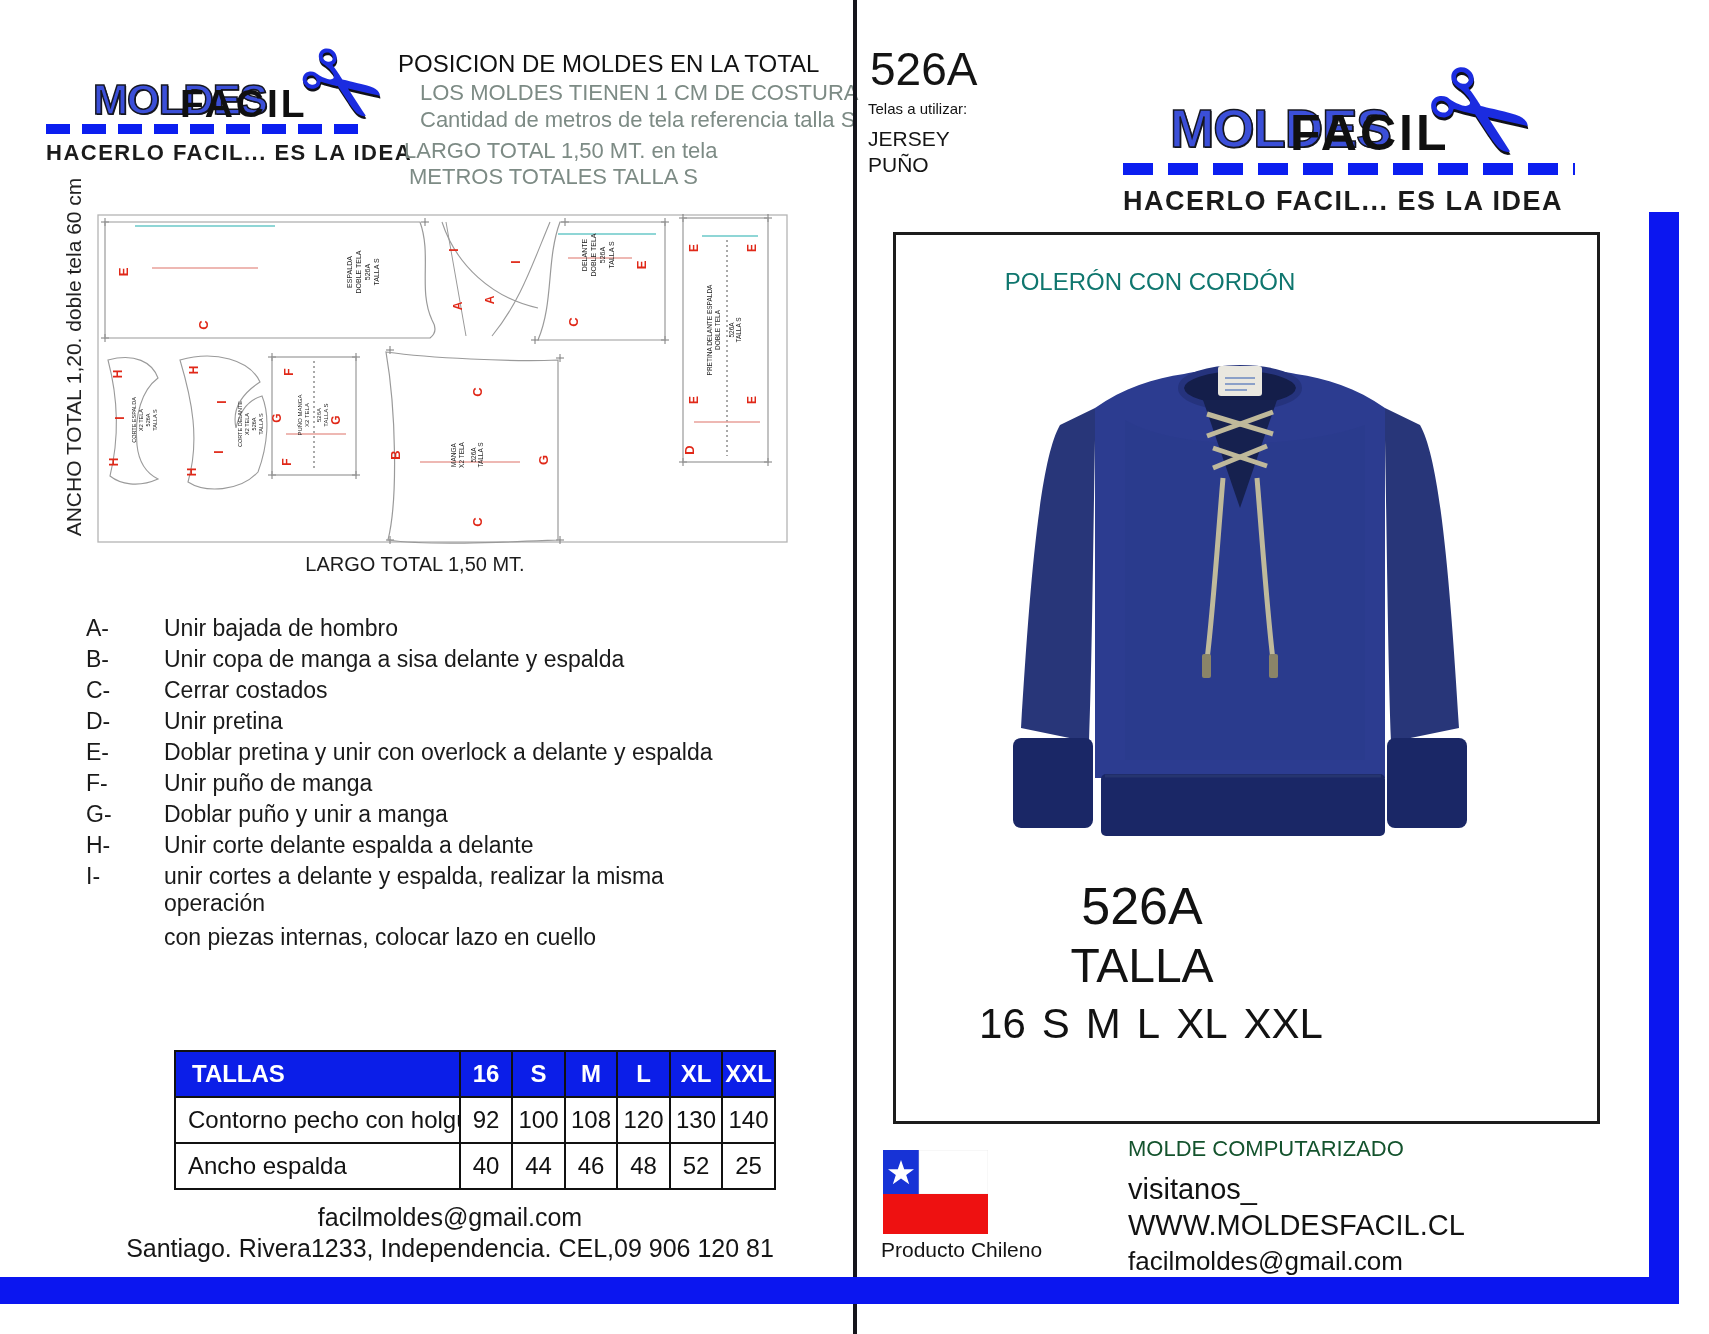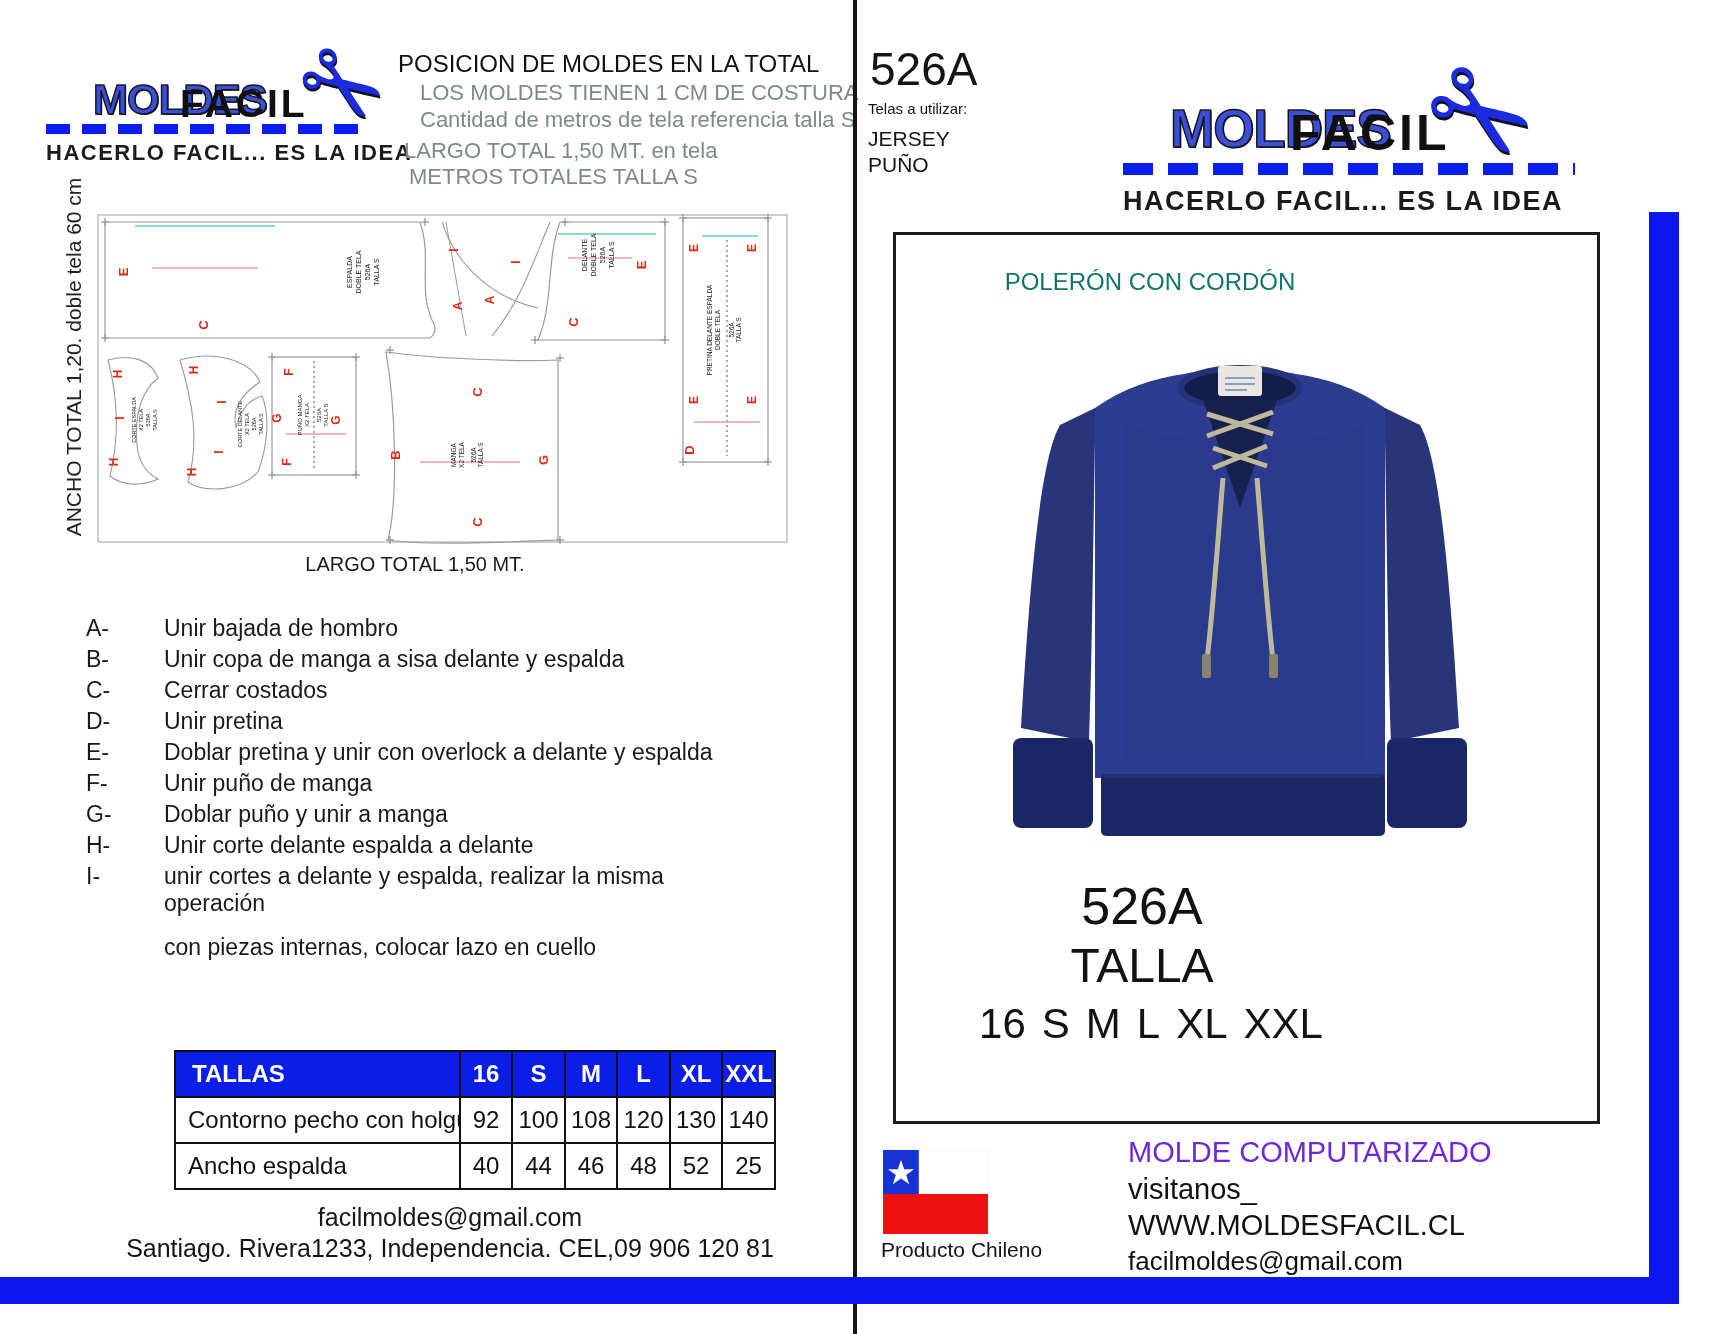--- a/index.html
+++ b/index.html
@@ -195,21 +195,21 @@
     <span>Doblar puño y unir a manga</span>
     </div>
   <div class="instr-row" style="top:832px;">
     <span class="instr-letter">H-</span>
     <span>Unir corte delante espalda a delante</span>
     </div>
   <div class="instr-row" style="top:863px;">
     <span class="instr-letter">I-</span>
     <span>
       <span style="display:block;">unir cortes a delante y espalda, realizar la misma operación</span>
-      <span style="display:block;margin-top:17px;">con piezas internas, colocar lazo en cuello</span>
+      <span style="display:block;margin-top:7px;">con piezas internas, colocar lazo en cuello</span>
     </span>
     </div>
 
   <table class="sizes abs" style="left:174px;top:1050px;">
     <colgroup>
         <col style="width:285px">
         <col style="width:52px">
         <col style="width:53px">
         <col style="width:52px">
         <col style="width:53px">
@@ -310,21 +310,21 @@
   </div>
 
   <svg class="abs" style="left:883px;top:1150px;" width="105" height="84" viewBox="0 0 105 84">
     <rect x="0" y="0" width="36" height="44" fill="#1733d6"></rect>
     <rect x="36" y="0" width="69" height="44" fill="#ffffff" stroke="#e0e0e0" stroke-width="0.5"></rect>
     <rect x="0" y="44" width="105" height="40" fill="#ee1111"></rect>
     <path d="M18,10 L21.2,19.2 L31,19.2 L23.2,25 L26.2,34.2 L18,28.6 L9.8,34.2 L12.8,25 L5,19.2 L14.8,19.2 Z" fill="#ffffff"></path>
   </svg>
   <div class="abs" style="left:881px;top:1238px;font-size:21px;color:#141414;">Producto Chileno</div>
 
-  <div class="abs" style="left:1128px;top:1136px;font-size:29px;color:#6d28d9;">MOLDE COMPUTARIZADO</div>
+  <div class="abs" style="left:1128px;top:1136px;font-size:22px;color:#14532d;">MOLDE COMPUTARIZADO</div>
   <div class="abs" style="left:1128px;top:1173px;font-size:29px;color:#121212;">visitanos_</div>
   <div class="abs" style="left:1128px;top:1209px;font-size:29px;color:#121212;">WWW.MOLDESFACIL.CL</div>
   <div class="abs" style="left:1128px;top:1246px;font-size:26px;color:#121212;">facilmoldes@gmail.com</div>
 
   <div class="abs" style="left:0;top:1277px;width:1679px;height:27px;background:#0b16f0;"></div>
   <div class="abs" style="left:1649px;top:212px;width:30px;height:1092px;background:#0b16f0;"></div>
 
 </div>
 
 </body></html>

